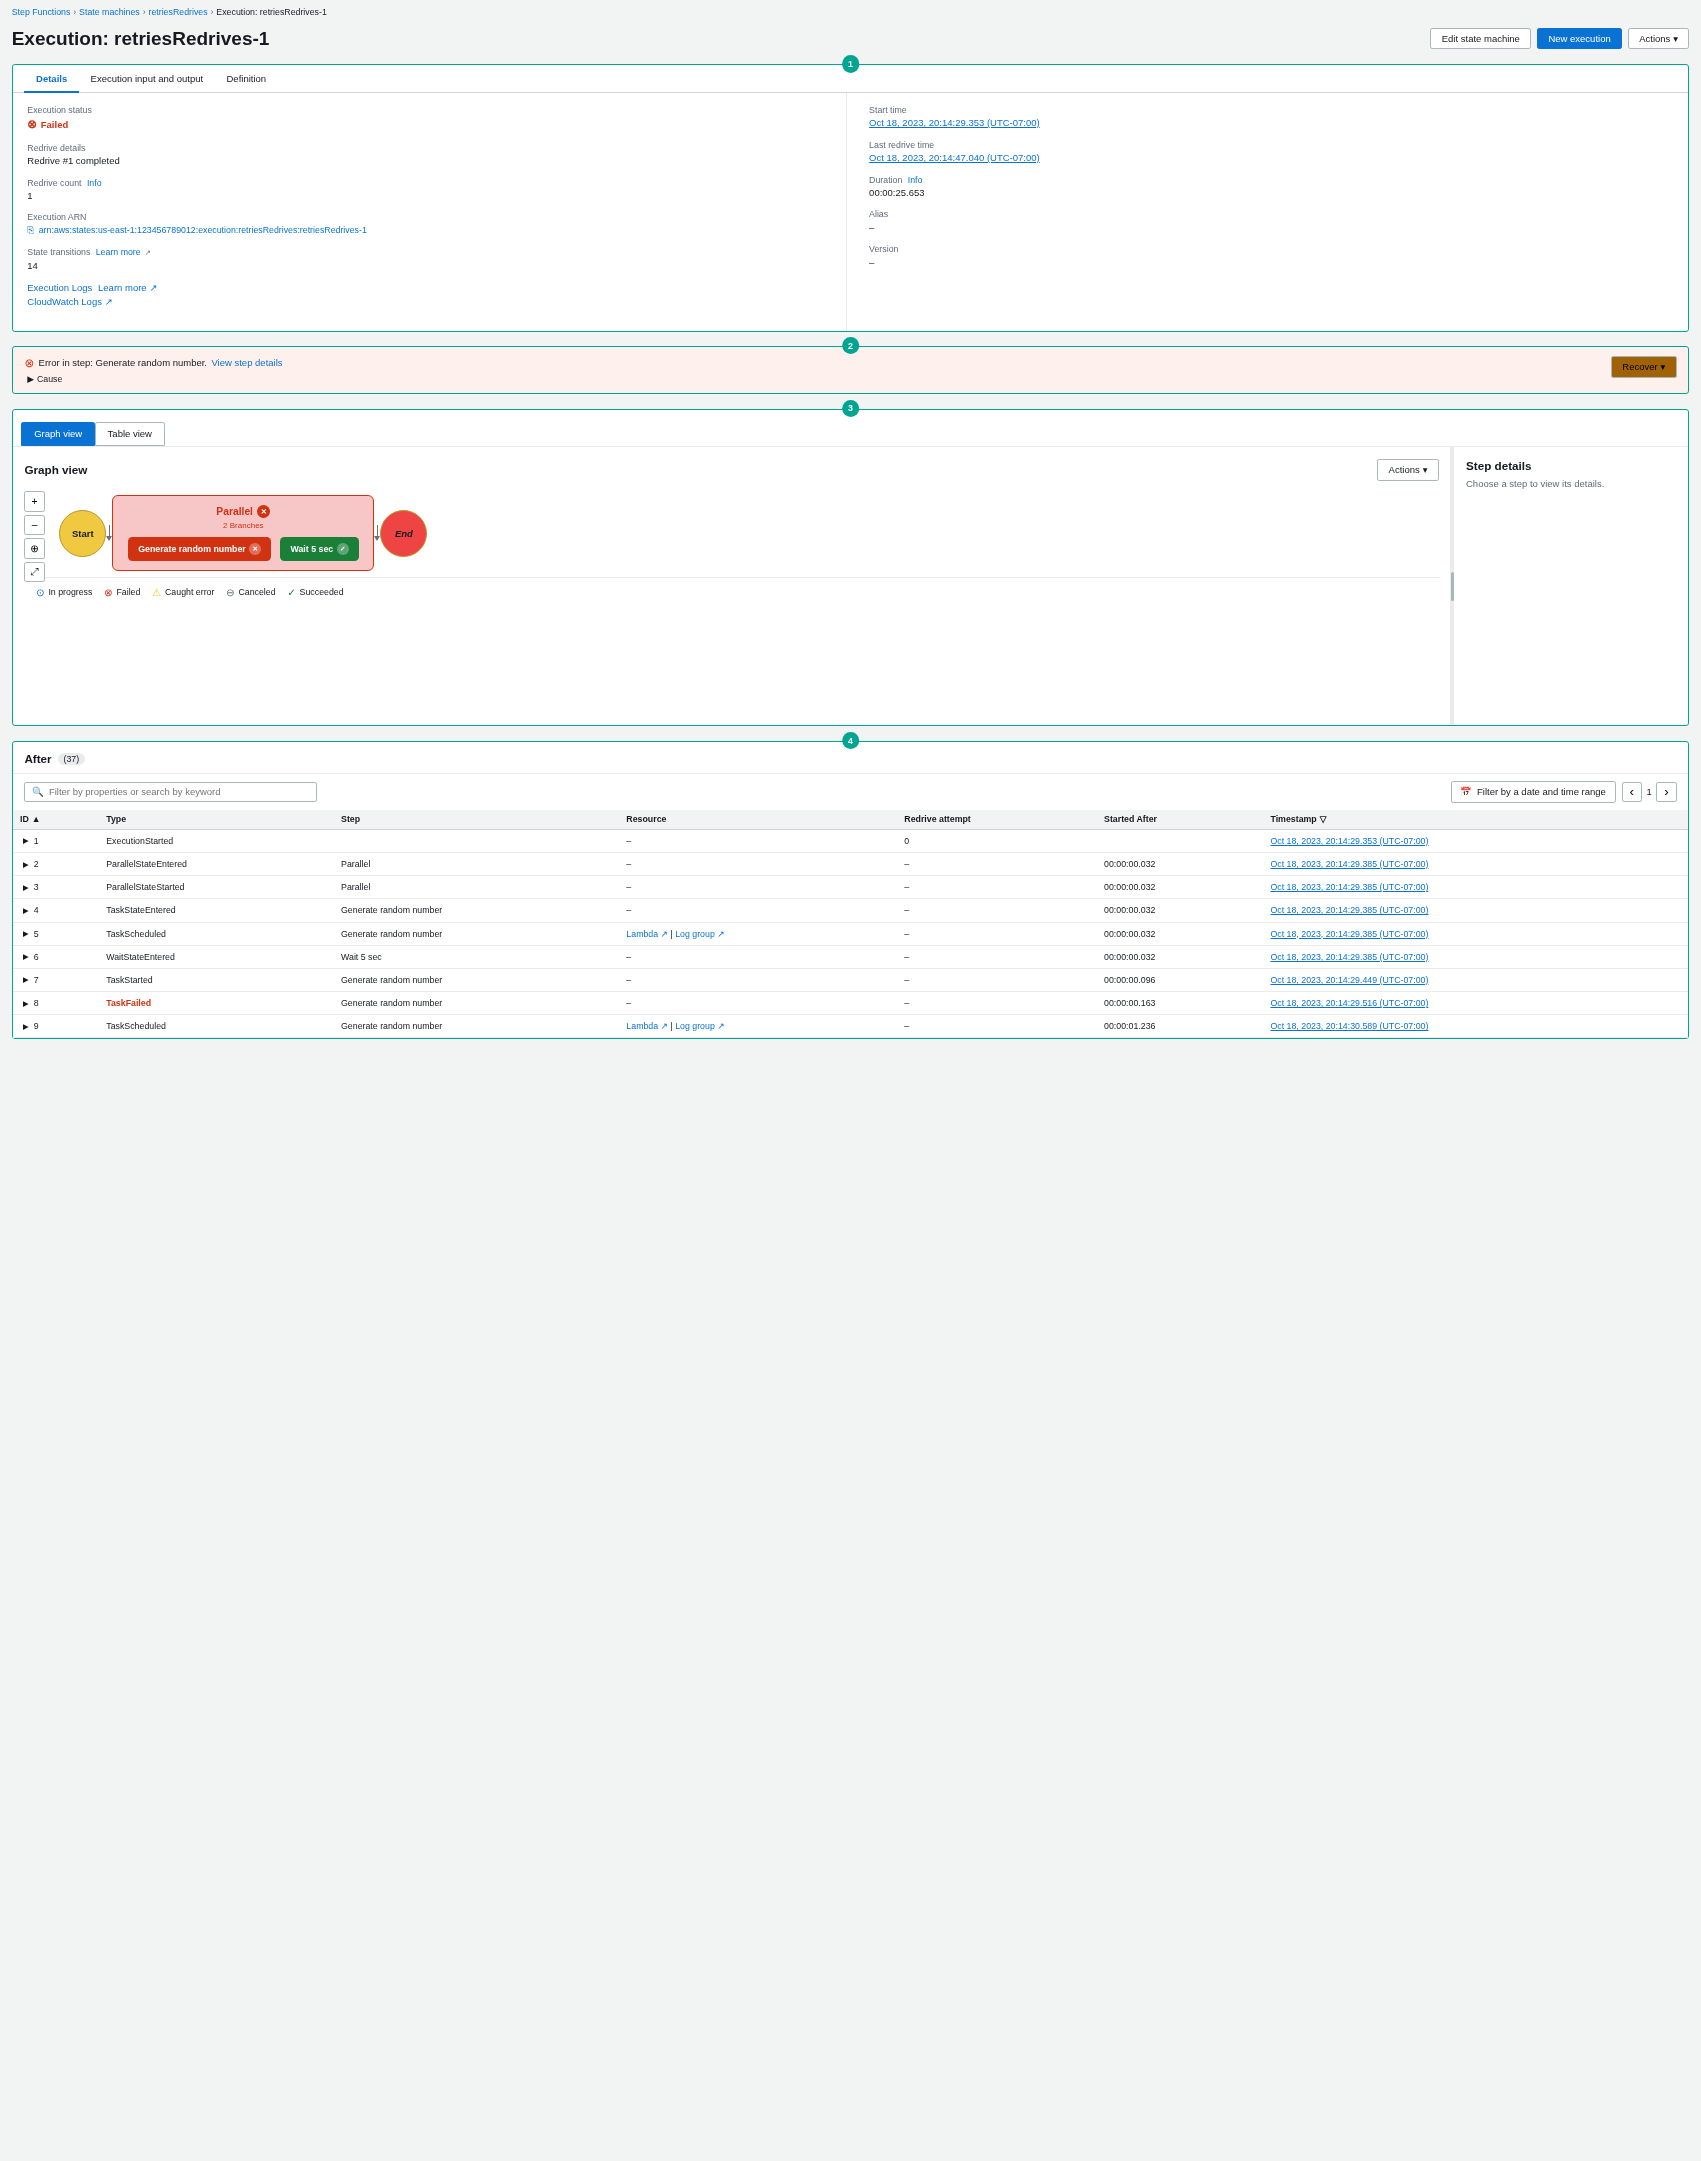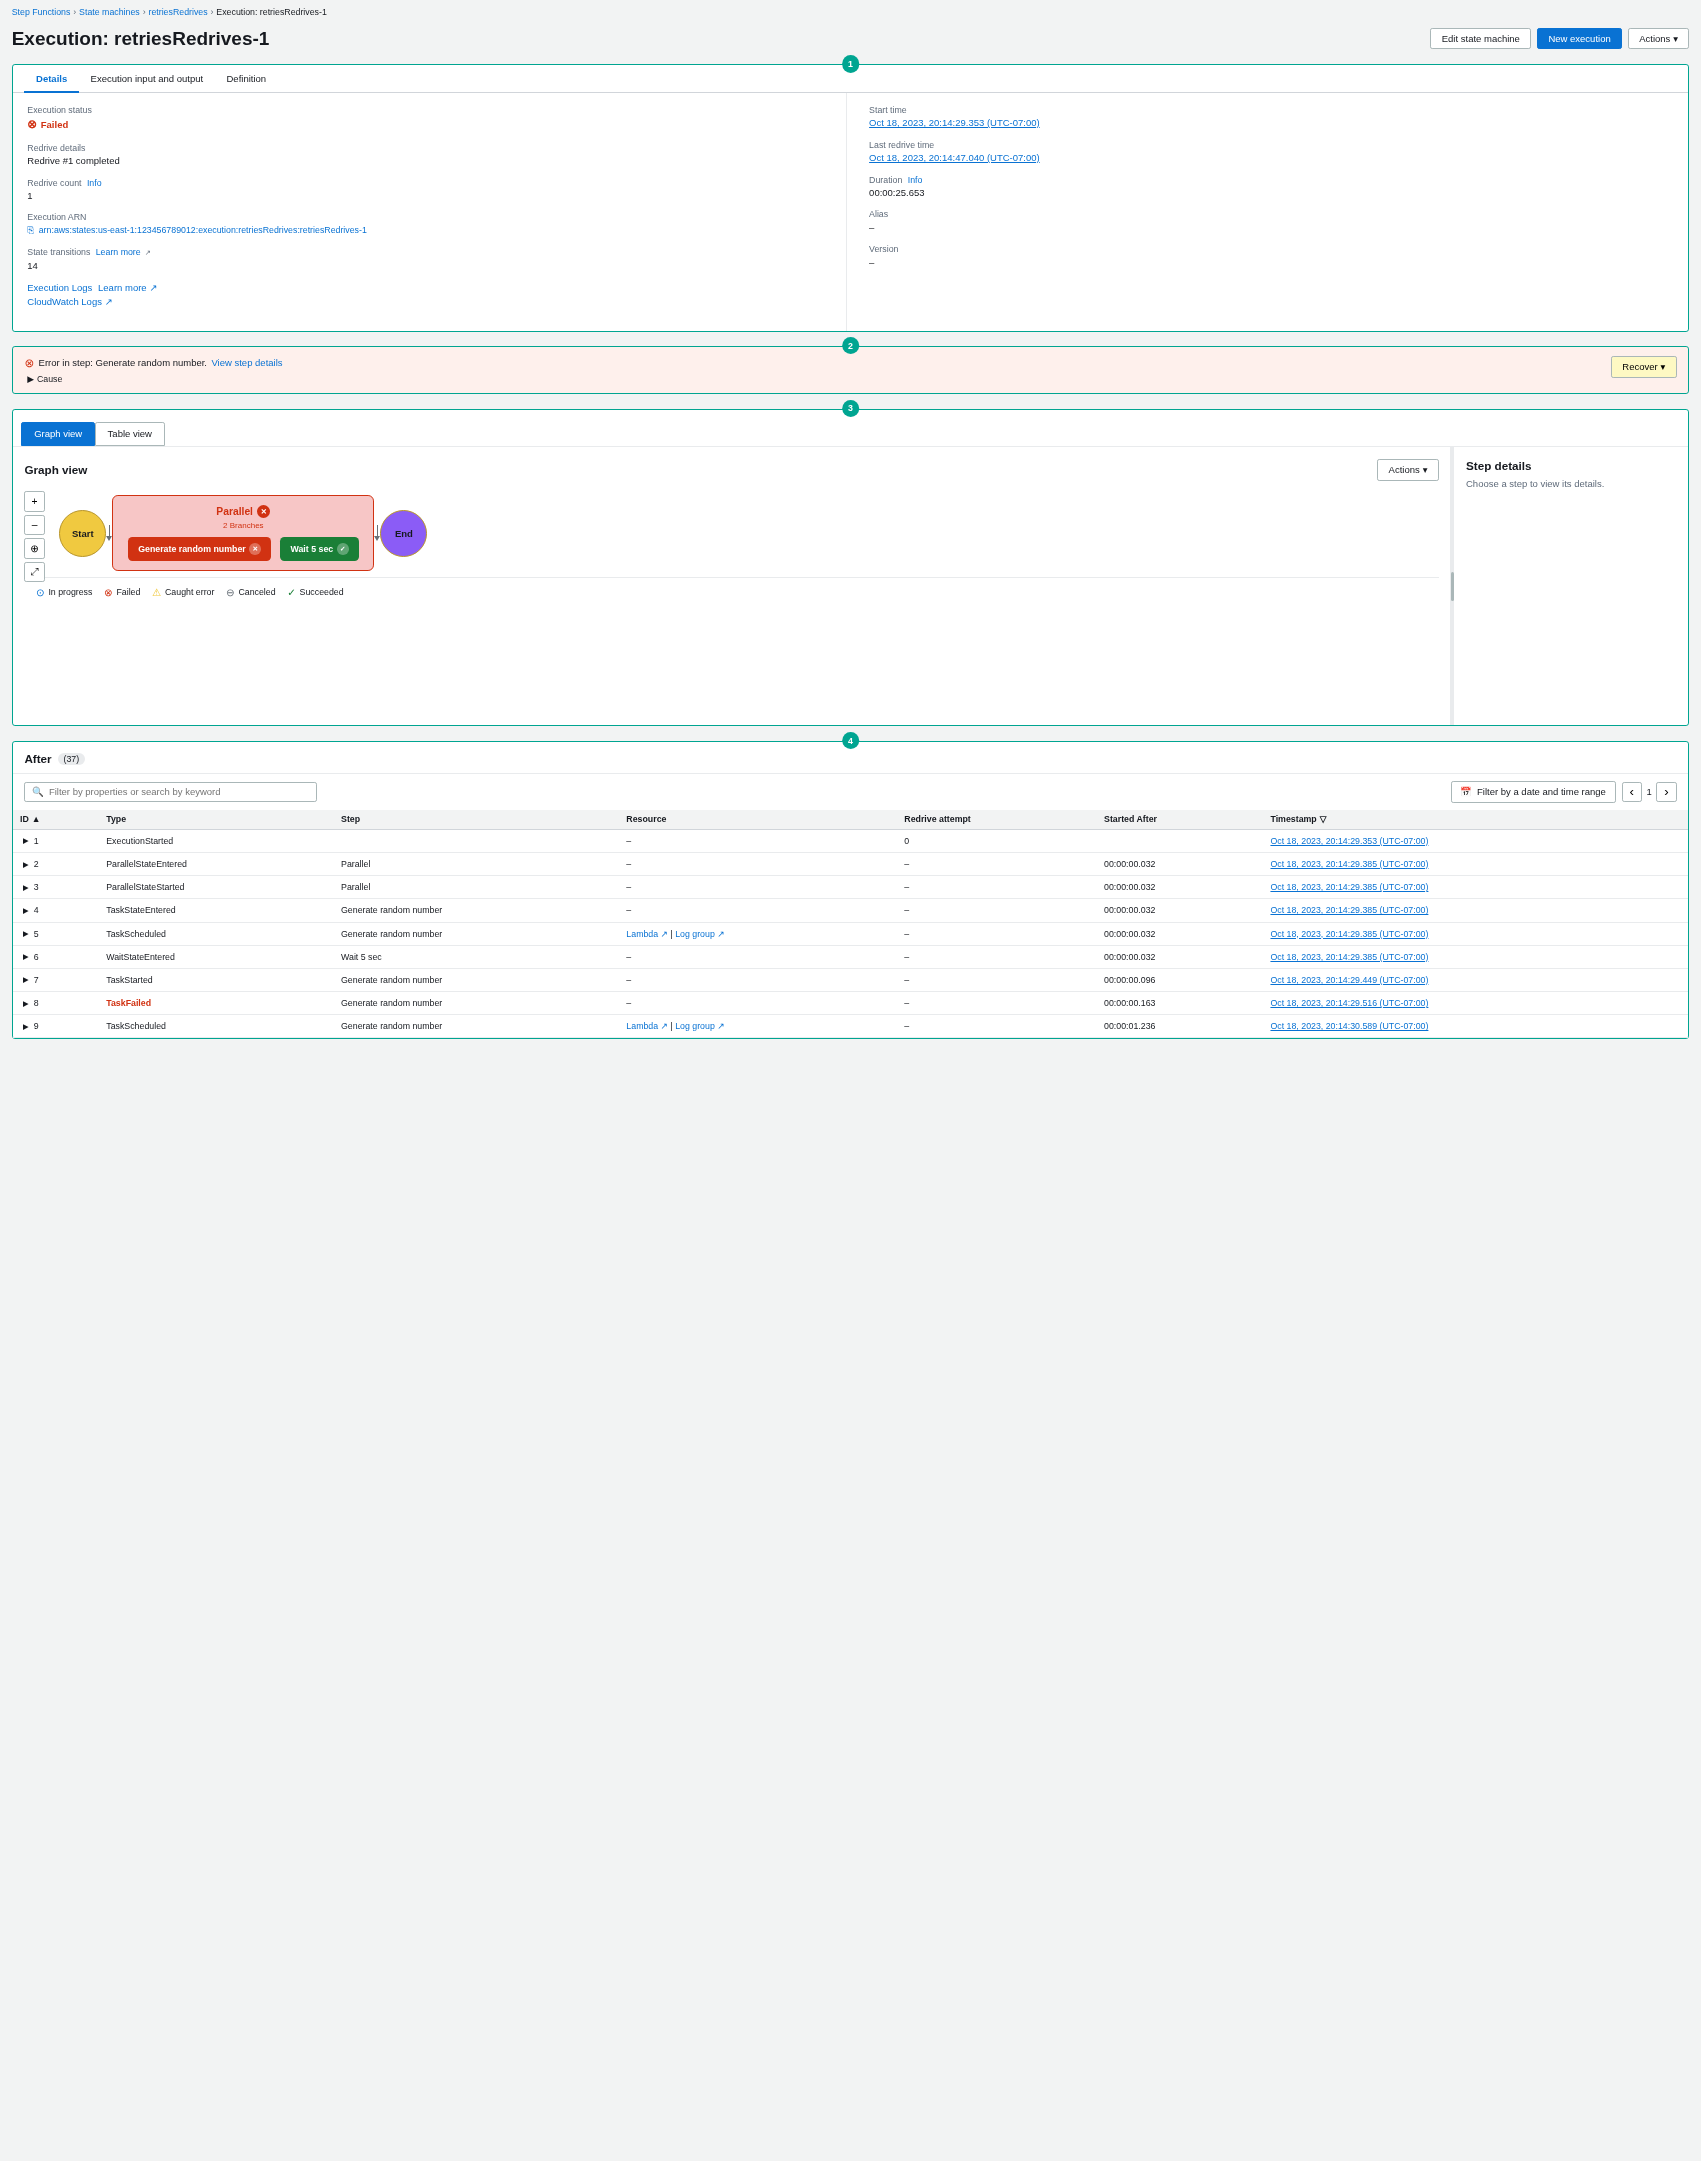--- a/index.html
+++ b/index.html
@@ -38,21 +38,21 @@
     .arn-row { display: flex; align-items: center; gap: 4.4px; font-size: 8.8px; color: #0972d3; }
     .inline-link { color: #0972d3; text-decoration: none; cursor: pointer; }
     .learn-more { display: flex; align-items: center; gap: 2.9px; }
 
     
     .error-banner { display: flex; align-items: center; justify-content: space-between; padding: 8.8px 11.7px; }
     .error-banner-left { display: flex; align-items: flex-start; flex-direction: column; gap: 4.4px; }
     .error-msg { display: flex; align-items: center; gap: 4.4px; color: #16191f; }
     .error-msg .err-icon { color: #d13212; font-size: 11.7px; }
     .cause-toggle { display: flex; align-items: center; gap: 2.9px; cursor: pointer; color: #16191f; font-size: 8.8px; padding-left: 2.9px; }
-    .recover-btn { display: flex; align-items: center; gap: 2.9px; padding: 4.4px 10.3px; border: 0.7px solid #aab7b8; background: #fef9c3; border-radius: 2.2px; cursor: pointer; font-size: 9.5px; white-space: nowrap; align-self: flex-start; }
+    .recover-btn { display: flex; align-items: center; gap: 2.9px; padding: 4.4px 10.3px; border: 0.7px solid #aab7b8; background: #a16207; border-radius: 2.2px; cursor: pointer; font-size: 9.5px; white-space: nowrap; align-self: flex-start; }
     .graph-tabs { display: flex; gap: 0; padding: 8.8px 8.8px 0; }
     .graph-tab { padding: 5.9px 11.7px; cursor: pointer; font-size: 9.5px; border-radius: 2.2px 2.2px 0 0; border: 0.7px solid #aab7b8; }
     .graph-tab.active { background: #0972d3; color: #fff; border-color: #0972d3; }
     .graph-tab:not(.active) { background: #fff; color: #16191f; }
 
     .graph-content { display: flex; }
     .graph-panel { flex: 1; border-right: 0.7px solid #e9ebed; padding: 11.7px; min-height: 278px; position: relative; }
     .graph-panel-header { display: flex; justify-content: space-between; align-items: center; margin-bottom: 8.8px; }
     .graph-panel-title { font-size: 11.7px; font-weight: 600; }
     .graph-controls { display: flex; flex-direction: column; gap: 2.9px; position: absolute; left: 11.7px; top: 44px; }
@@ -299,21 +299,21 @@
               <div class="branch-node branch-success">
                 <span>Wait 5 sec</span>
                 <span style="background:rgba(255,255,255,0.3);border-radius:50%;width:11.7px;height:11.7px;display:flex;align-items:center;justify-content:center;font-size:6.6px;">✓</span>
               </div>
             </div>
           </div>
           <div class="node-arrow-down">
             <div class="arrow-line"></div>
             <div class="arrow-head"></div>
           </div>
-          <div class="node-start" style="background:#8b5cf6;border-color:#b8952a;">
+          <div class="node-start" style="background:#ef4444;border-color:#b8952a;font-style:italic;">
             <span>End</span>
           </div>
         </div>
 
         <div class="graph-legend">
           <div class="legend-item">
             <span style="color:#0972d3;font-size:10.3px;">⊙</span>
             <span>In progress</span>
           </div>
           <div class="legend-item">

